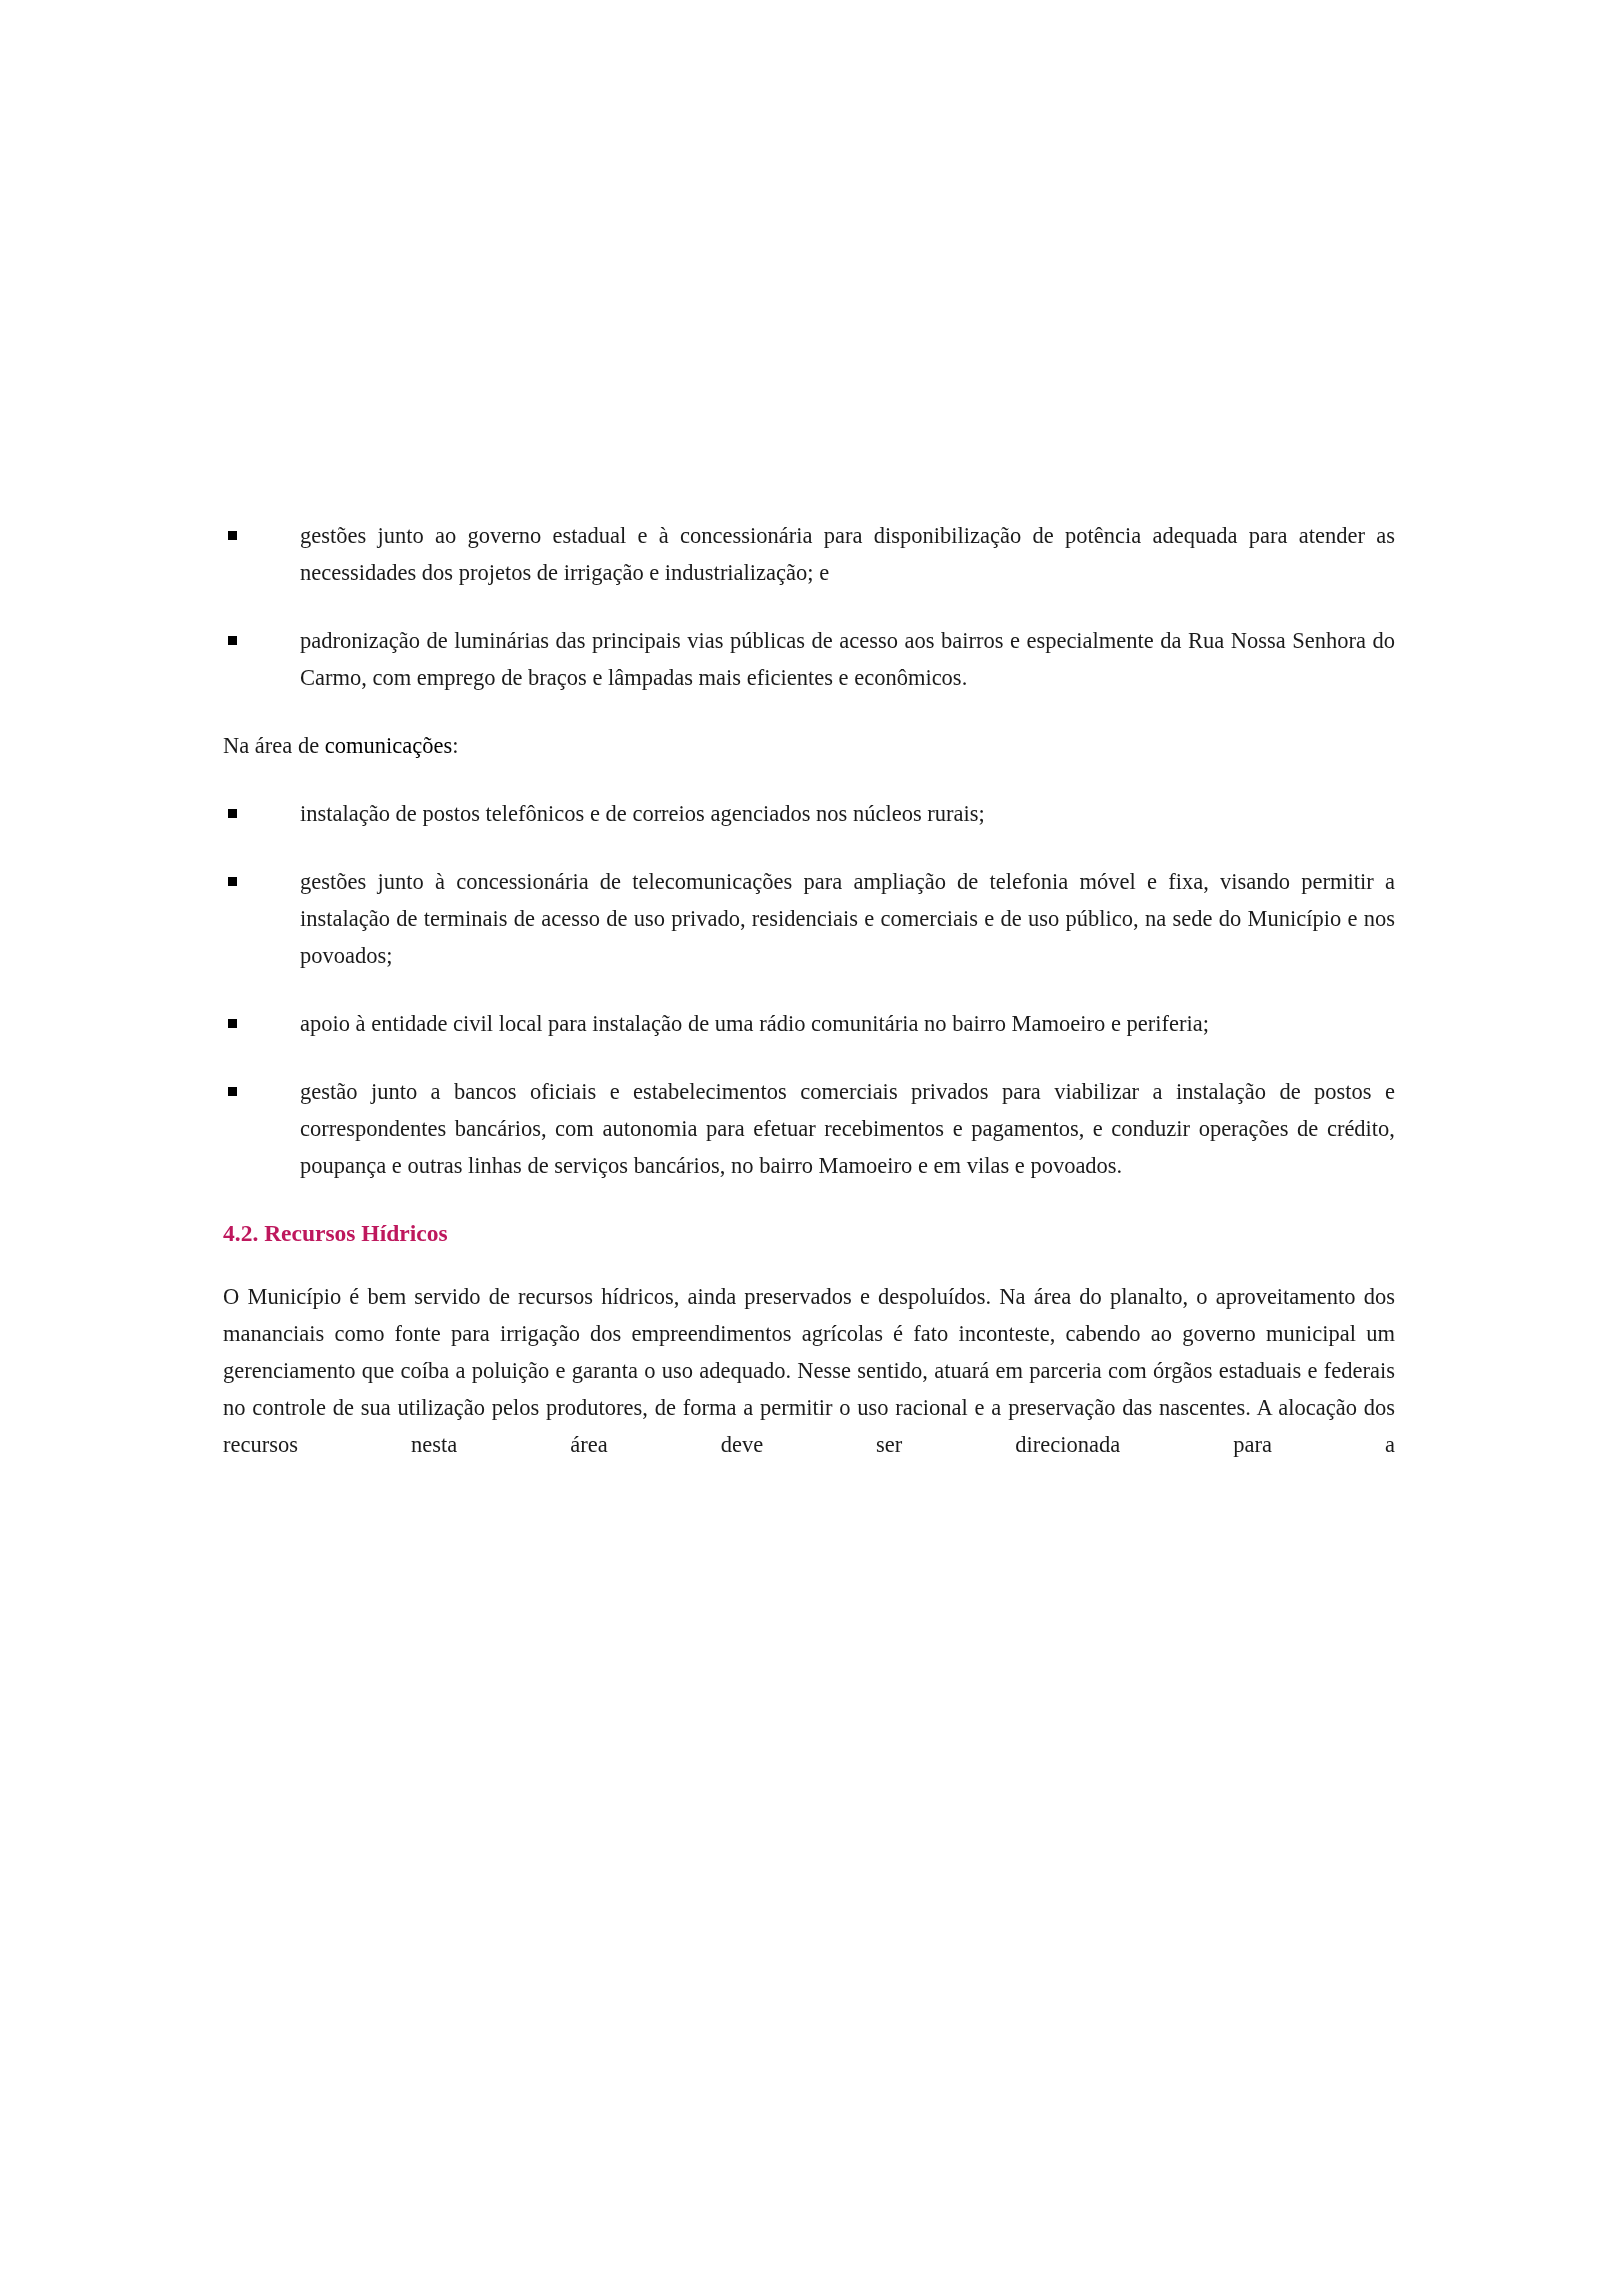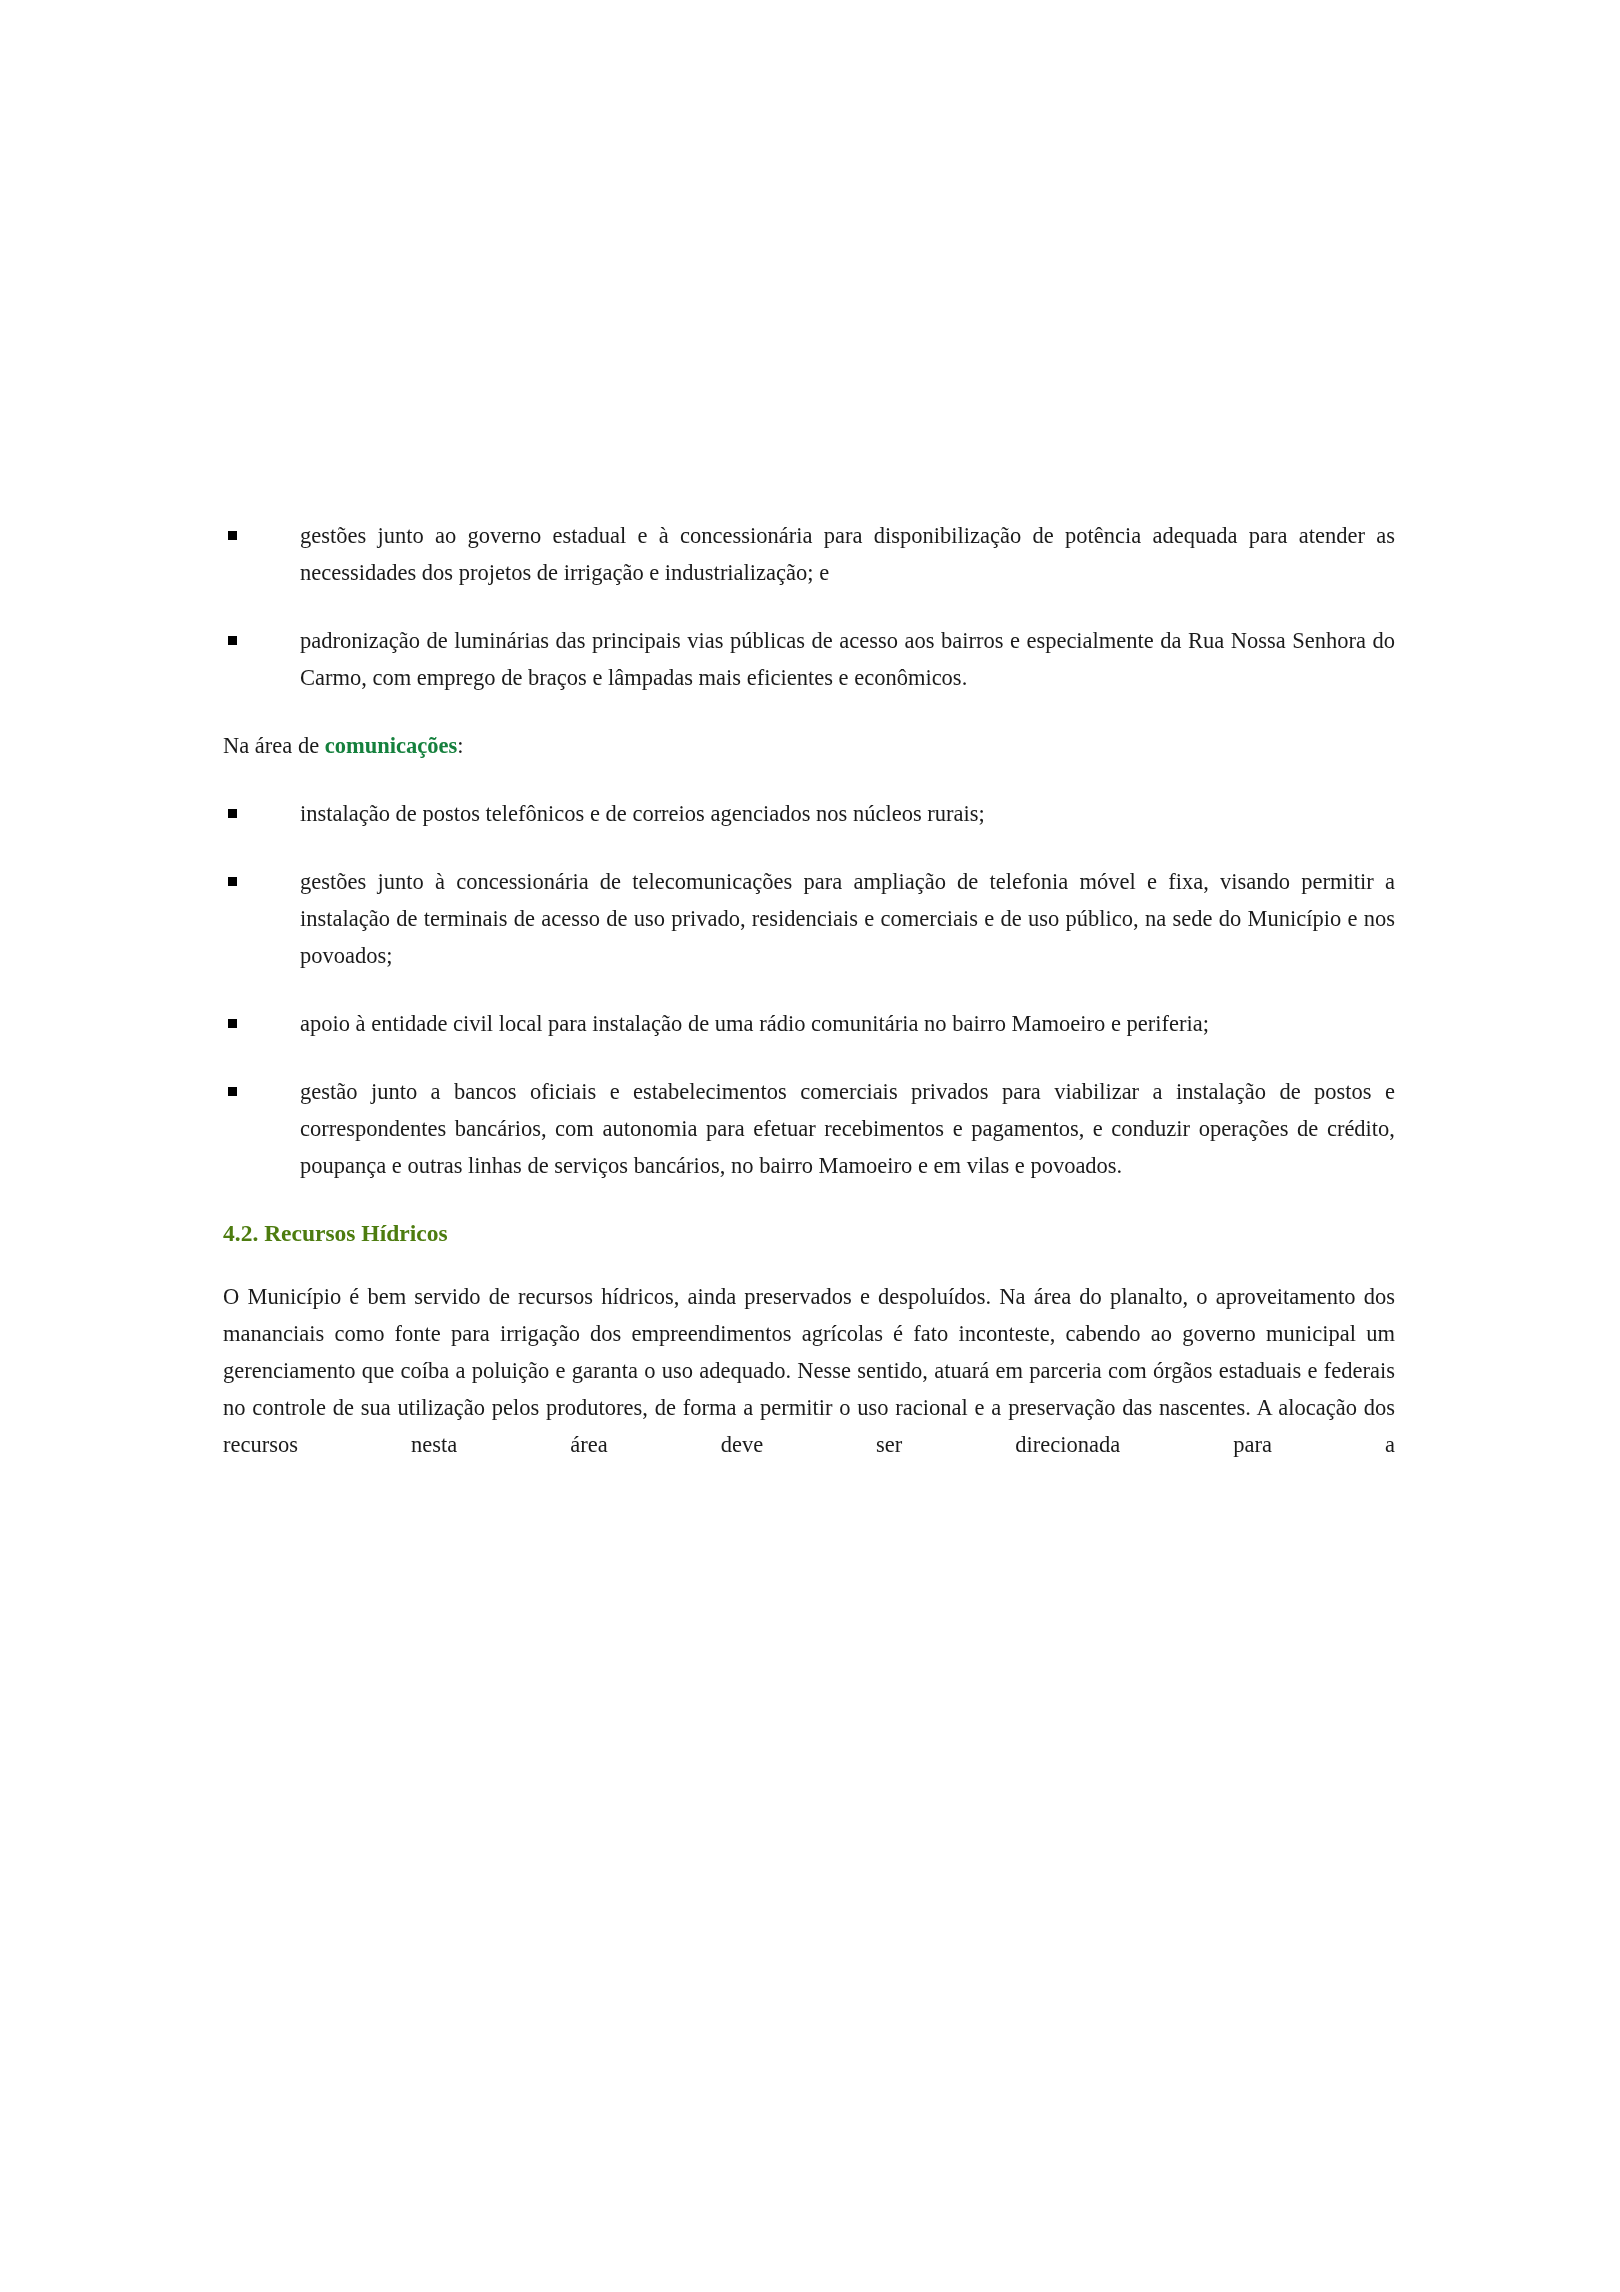--- a/index.html
+++ b/index.html
@@ -44,28 +44,28 @@
     width: 8.8px;
     height: 9.8px;
     background: #000000;
     display: inline-block;
   }
   p.section-label {
     margin: 3.9px 0 31px 0;
     text-align: left;
   }
   p.section-label .bold-part {
-    font-weight: bold;
-    color: #15803d;
+    font-weight: normal;
+    color: #000000;
   }
   h2.doc-heading {
     font-size: 23.5px;
     line-height: 37px;
     font-weight: bold;
-    color: #4d7c0f;
+    color: #be185d;
     margin: 13.7px 0 25.5px 0;
   }
   p.body-par {
     margin: 0;
     text-align: justify;
     text-align-last: justify;
     font-family: Liberation Serif, serif;
   }
 </style>
 </head>

